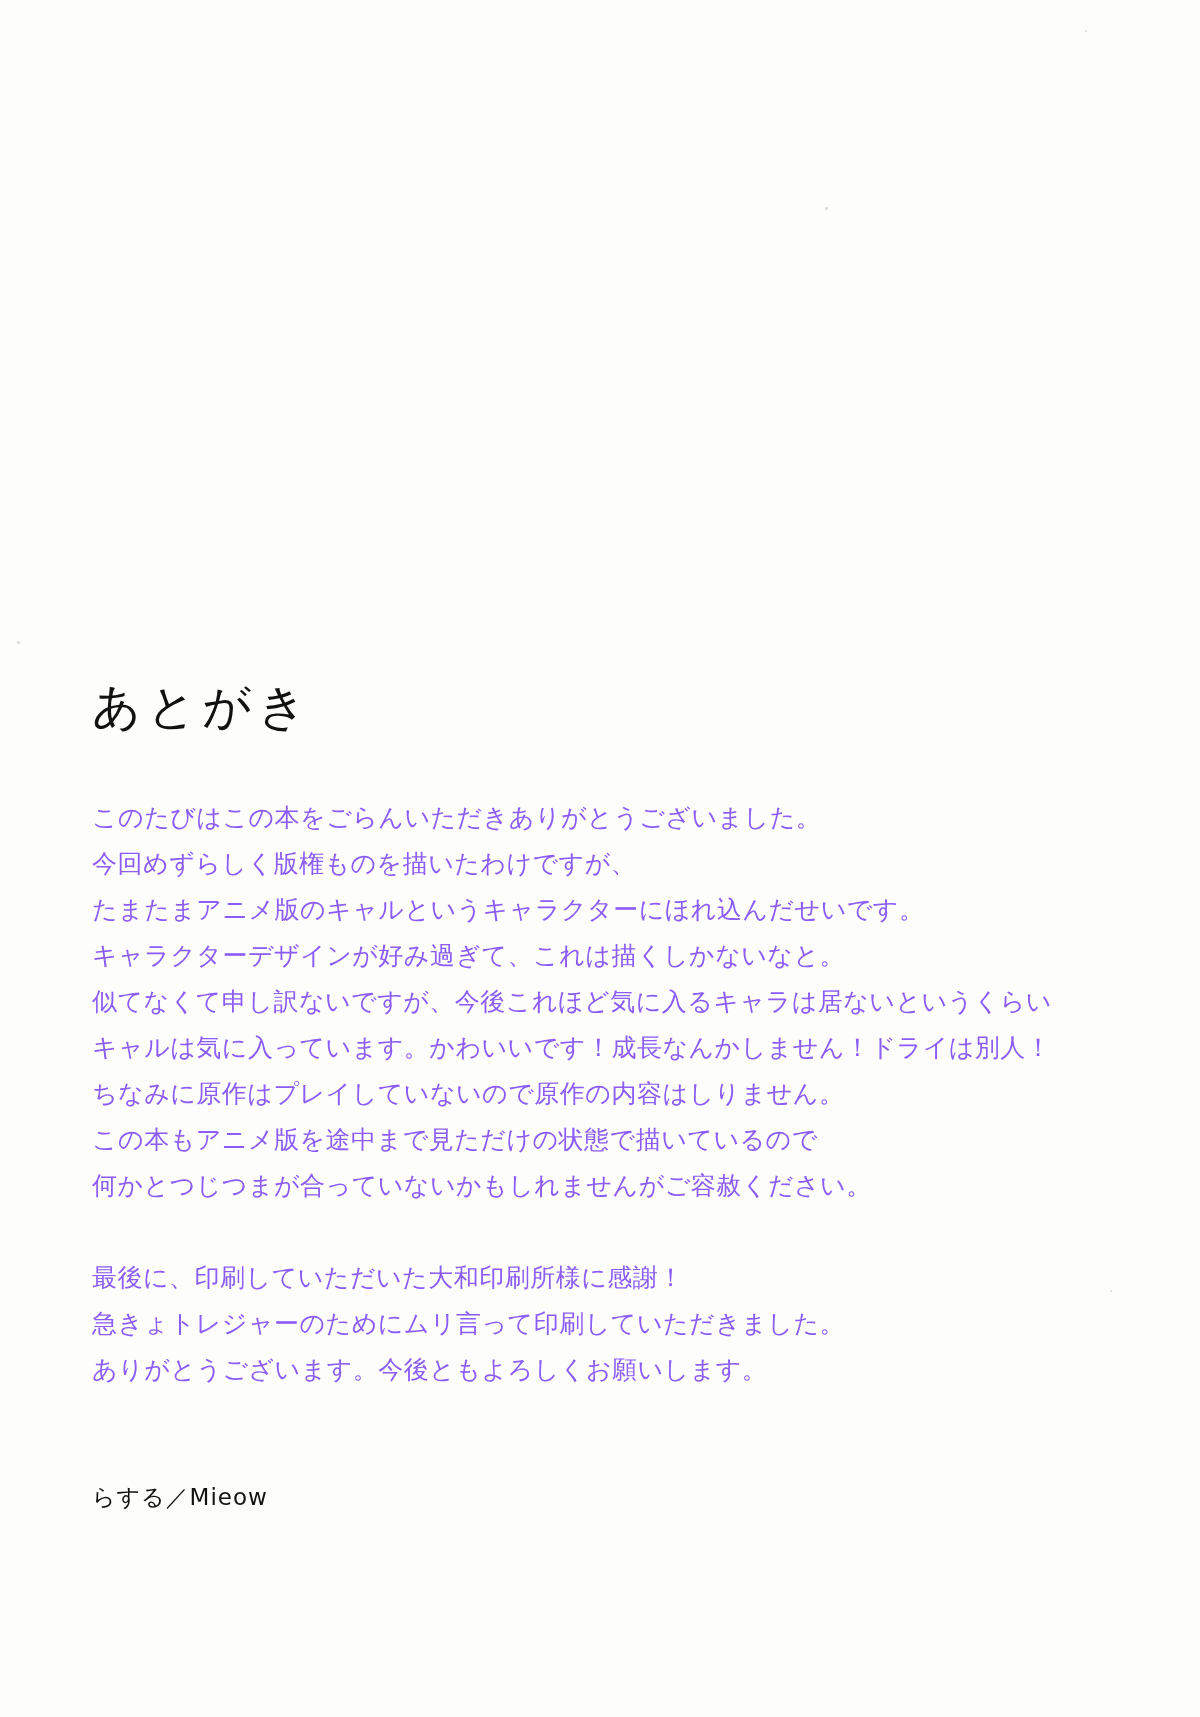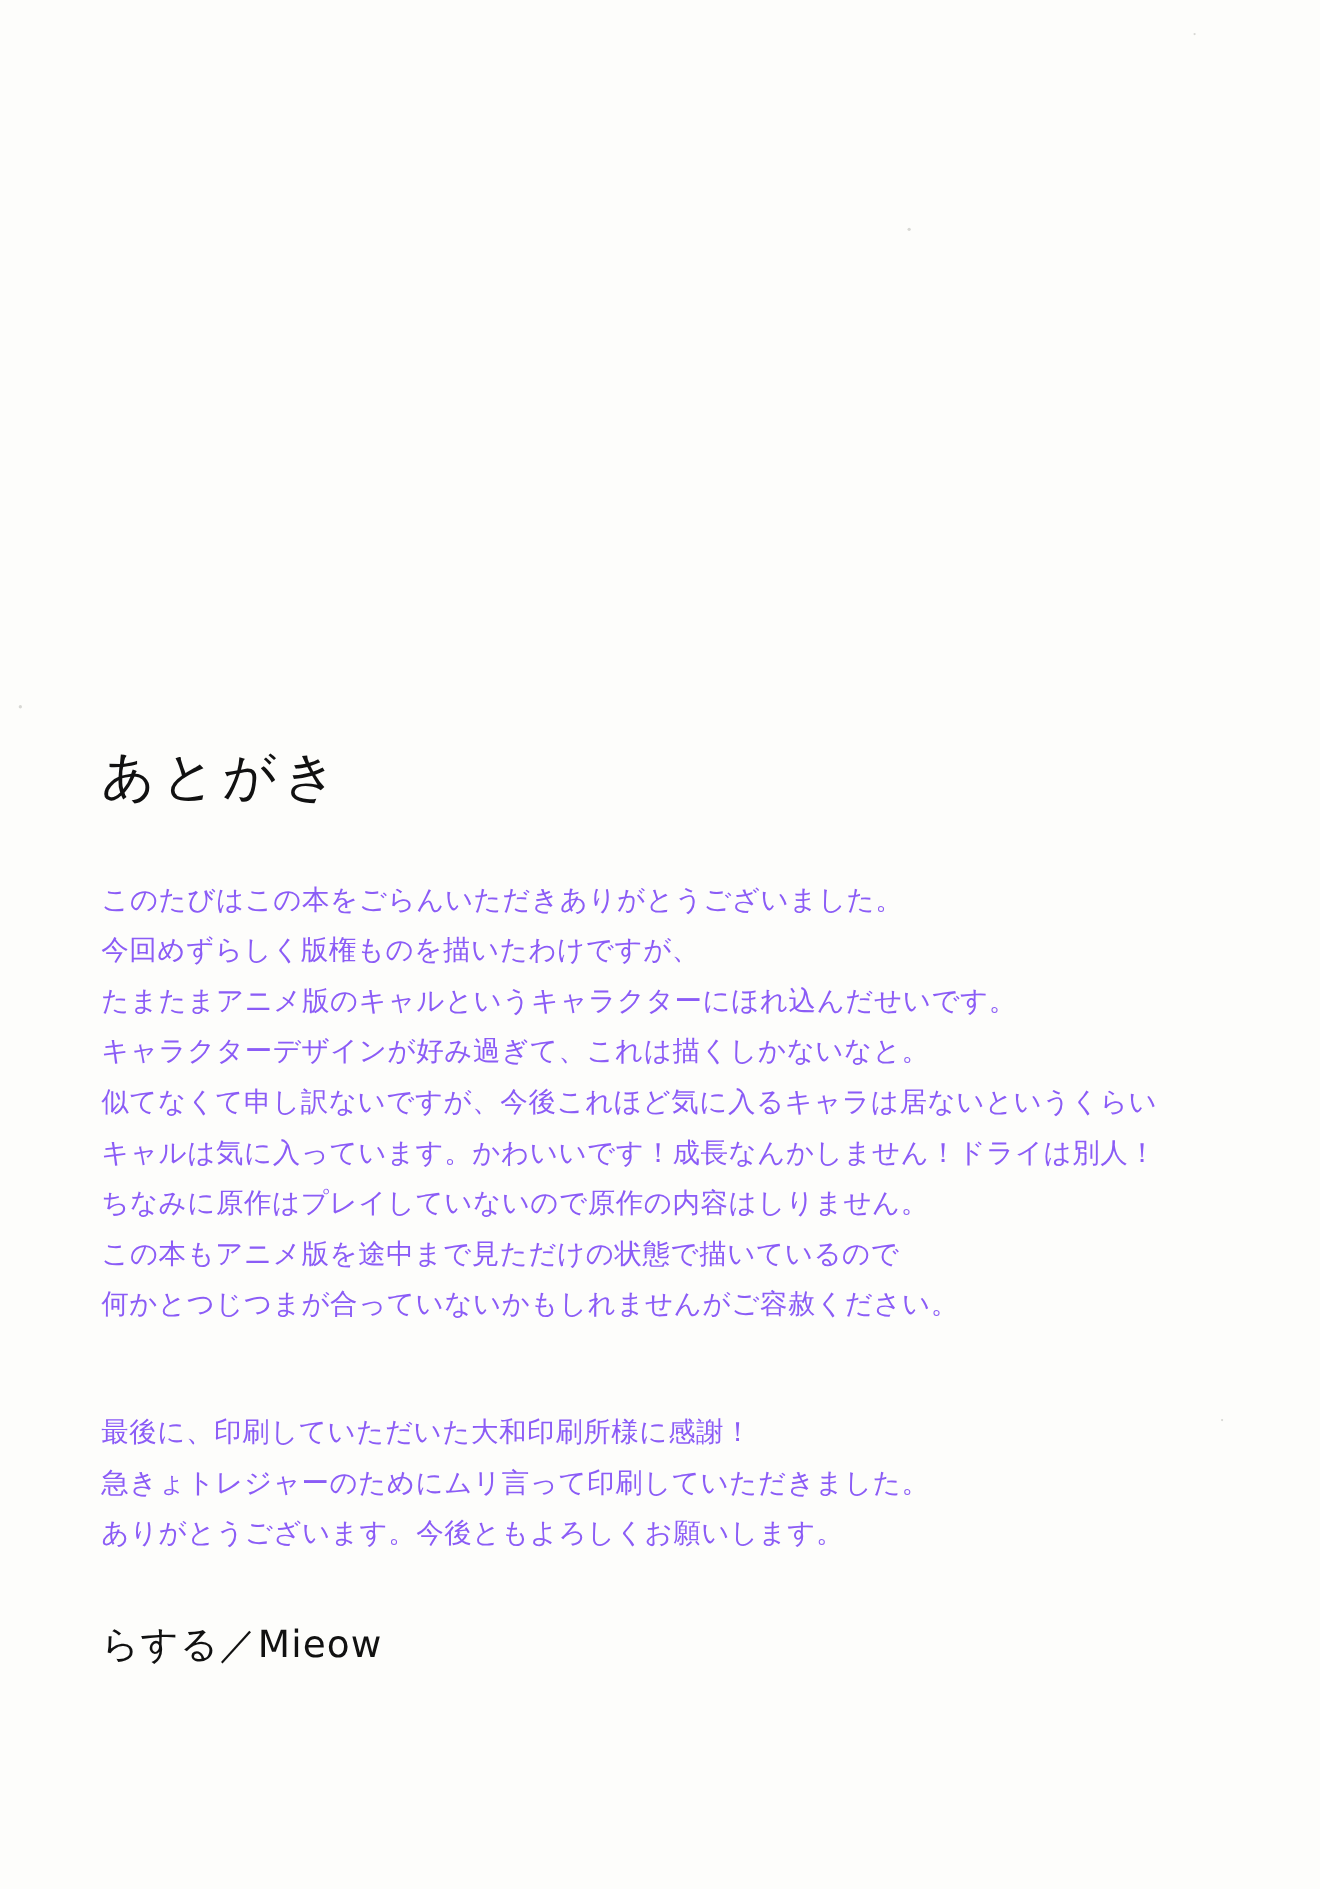--- a/index.html
+++ b/index.html
@@ -38,26 +38,26 @@
   }
   .para {
     margin: 0 0 0 0;
     color: #8b5cf6;
     font-size: 25px;
     line-height: 46px;
     letter-spacing: 0.5px;
     white-space: pre-wrap;
   }
   .para + .para {
-    margin-top: 70px;
+    margin-top: 46px;
   }
   .signature {
-    margin-top: 58px;
+    margin-top: 84px;
     color: #111111;
-    font-size: 34px;
+    font-size: 23px;
     line-height: 40px;
     letter-spacing: 1px;
     white-space: pre;
   }
 </style>
 </head>
 <body>
 
 <div class="page">
 

